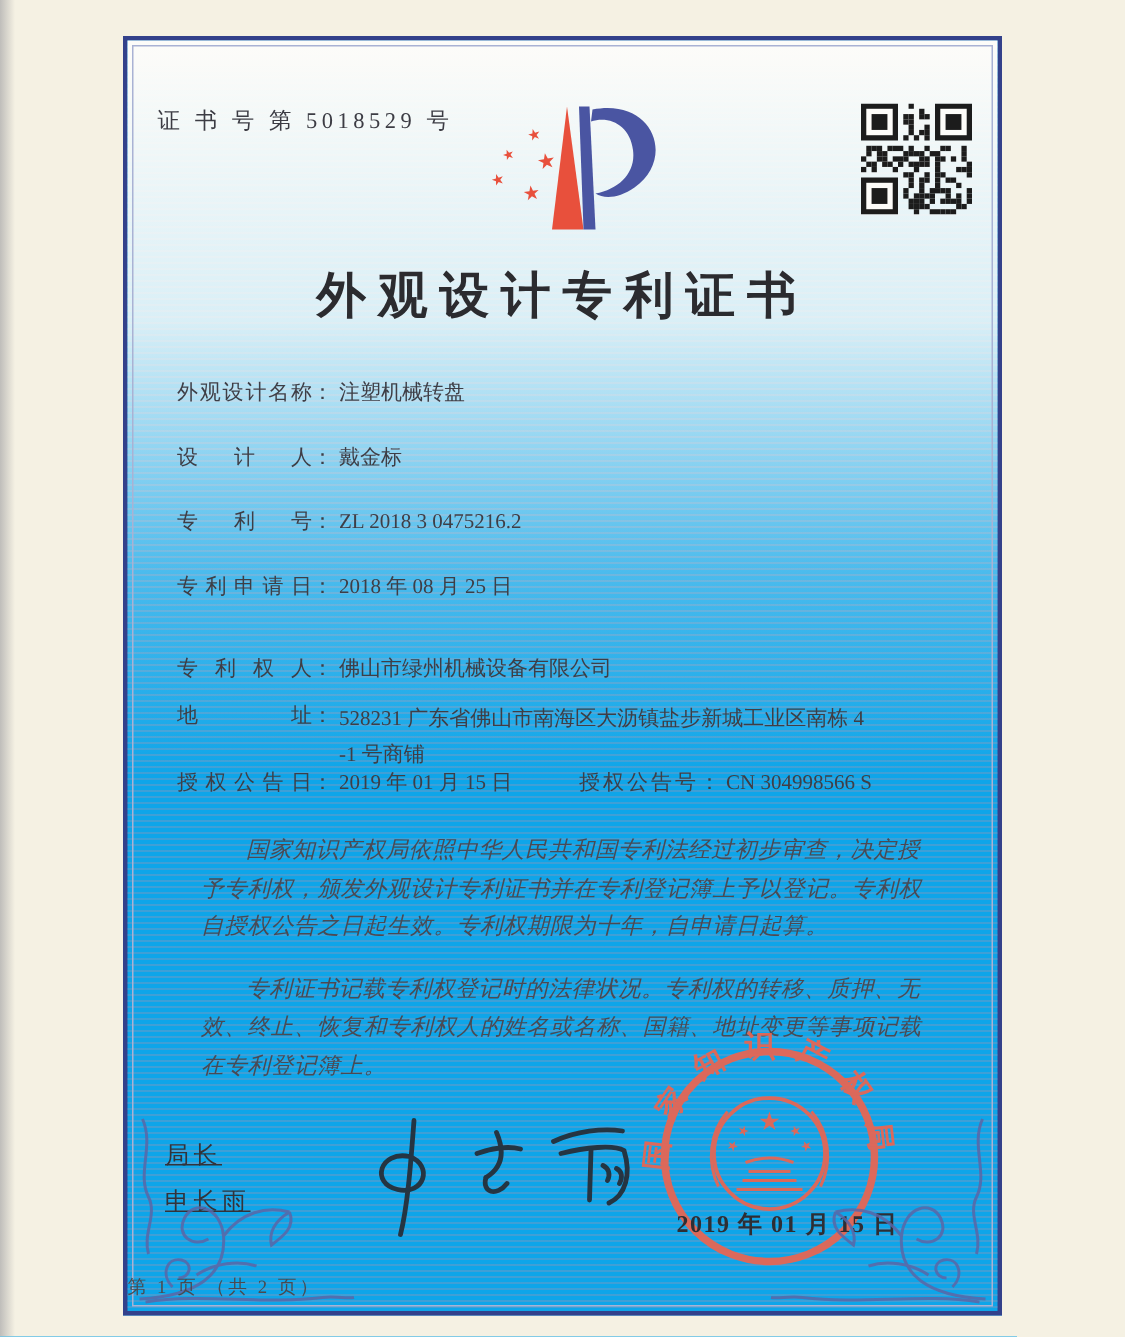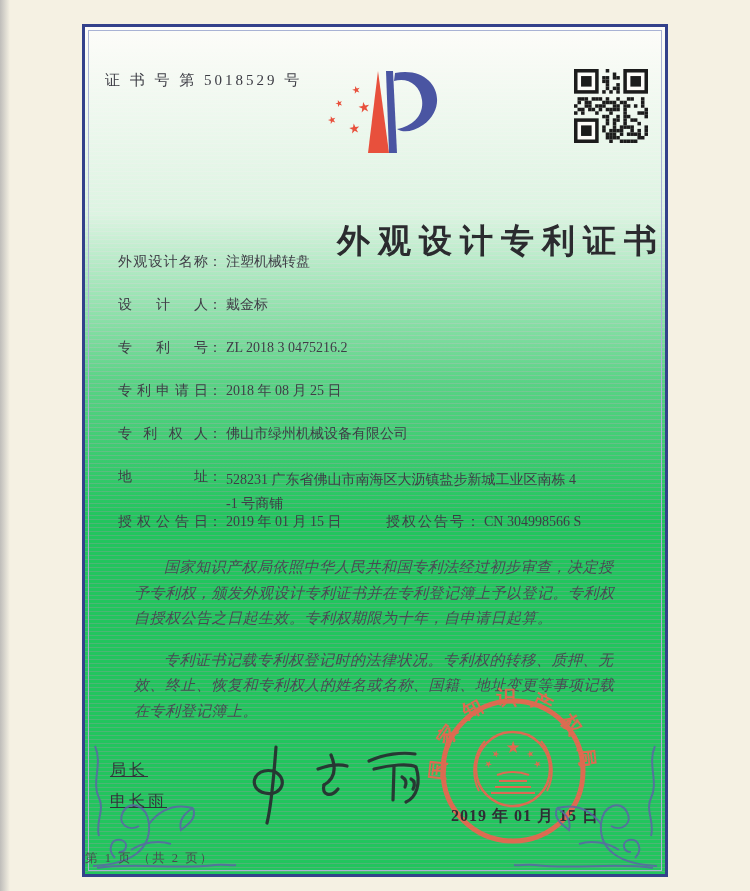--- a/index.html
+++ b/index.html
@@ -5,36 +5,36 @@
   html,body{margin:0;padding:0;}
   body{
     width:750px;height:891px;overflow:hidden;position:relative;
     background:#f5f1e3;
     font-family:"Liberation Serif","DejaVu Serif",serif;
   }
   .scan-edge{position:absolute;left:0;top:0;width:10px;height:891px;
     background:linear-gradient(to right,rgba(110,112,125,.40),rgba(110,112,125,0));}
   .frame{
     position:absolute;left:82px;top:24px;width:580px;height:847px;
-    border:3px solid #33418b;background:#22c55e;
+    border:3px solid #33418b;background:#0ea5e9;
   }
   .frame-inner-line{position:absolute;inset:3px;border:1px solid #a9b2d4;pointer-events:none;}
   .guilloche{position:absolute;inset:0;pointer-events:none;
     background:repeating-linear-gradient(to bottom,
       rgba(176,146,170,.30) 0px, rgba(176,146,170,.30) 1px,
       rgba(0,0,0,0) 1px, rgba(0,0,0,0) 4px);}
   .guilloche-fade{position:absolute;inset:0;pointer-events:none;
     background:linear-gradient(to bottom,#fdfcf9 0%,rgba(253,252,249,.85) 22%,
       rgba(253,252,249,.25) 42%,rgba(253,252,249,0) 58%);}
   .abs{position:absolute;}
   .cert-no{left:20px;top:44px;font-size:15px;letter-spacing:3px;color:#3c3c44;}
   .logo{left:238px;top:40px;}
   .qr{left:489px;top:42px;}
-  .title{left:0;top:148px;width:100%;text-align:right;font-size:33px;
-    font-weight:bold;letter-spacing:8px;color:#2b2b2f;margin-top:44px;}
+  .title{left:0;top:148px;width:100%;text-align:center;font-size:33px;
+    font-weight:bold;letter-spacing:8px;color:#2b2b2f;}
   .row{left:33px;font-size:14px;color:#3e3e46;white-space:nowrap;}
   .lab{display:inline-block;width:90px;text-align:justify;text-align-last:justify;}
   .colon{margin-right:4px;}
   .val{color:#3e3e46;}
   .val-multiline{display:inline-block;vertical-align:top;width:352px;
     white-space:pre-line;line-height:24px;}
   .pair2{position:absolute;left:268px;top:0;}
   .pair2 .lab2{letter-spacing:2px;text-align:right;}
   .paras{left:33px;top:512px;width:526px;font-size:15px;line-height:25.5px;
     color:#4a4a54;font-style:italic;}
@@ -215,21 +215,21 @@
   </div>
   <div class="abs row" style="top:269px">
     <span class="lab">设计人</span><span class="colon">：</span><span class="val">戴金标</span>
   </div>
   <div class="abs row" style="top:312px">
     <span class="lab">专利号</span><span class="colon">：</span><span class="val">ZL 2018 3 0475216.2</span>
   </div>
   <div class="abs row" style="top:355px">
     <span class="lab">专利申请日</span><span class="colon">：</span><span class="val">2018 年 08 月 25 日</span>
   </div>
-  <div class="abs row" style="top:398px">
+  <div class="abs row" style="top:410px">
     <span class="lab">专利权人</span><span class="colon">：</span><span class="val">佛山市绿州机械设备有限公司</span>
   </div>
   <div class="abs row" style="top:441px">
     <span class="lab">地址</span><span class="colon">：</span><span class="val val-multiline">528231 广东省佛山市南海区大沥镇盐步新城工业区南栋 4
 -1 号商铺</span>
   </div>
   <div class="abs row" style="top:486px">
     <span class="lab">授权公告日</span><span class="colon">：</span><span class="val">2019 年 01 月 15 日</span>
     <span class="pair2">
       <span class="lab2">授权公告号</span><span class="colon">：</span><span class="val">CN 304998566 S</span>

